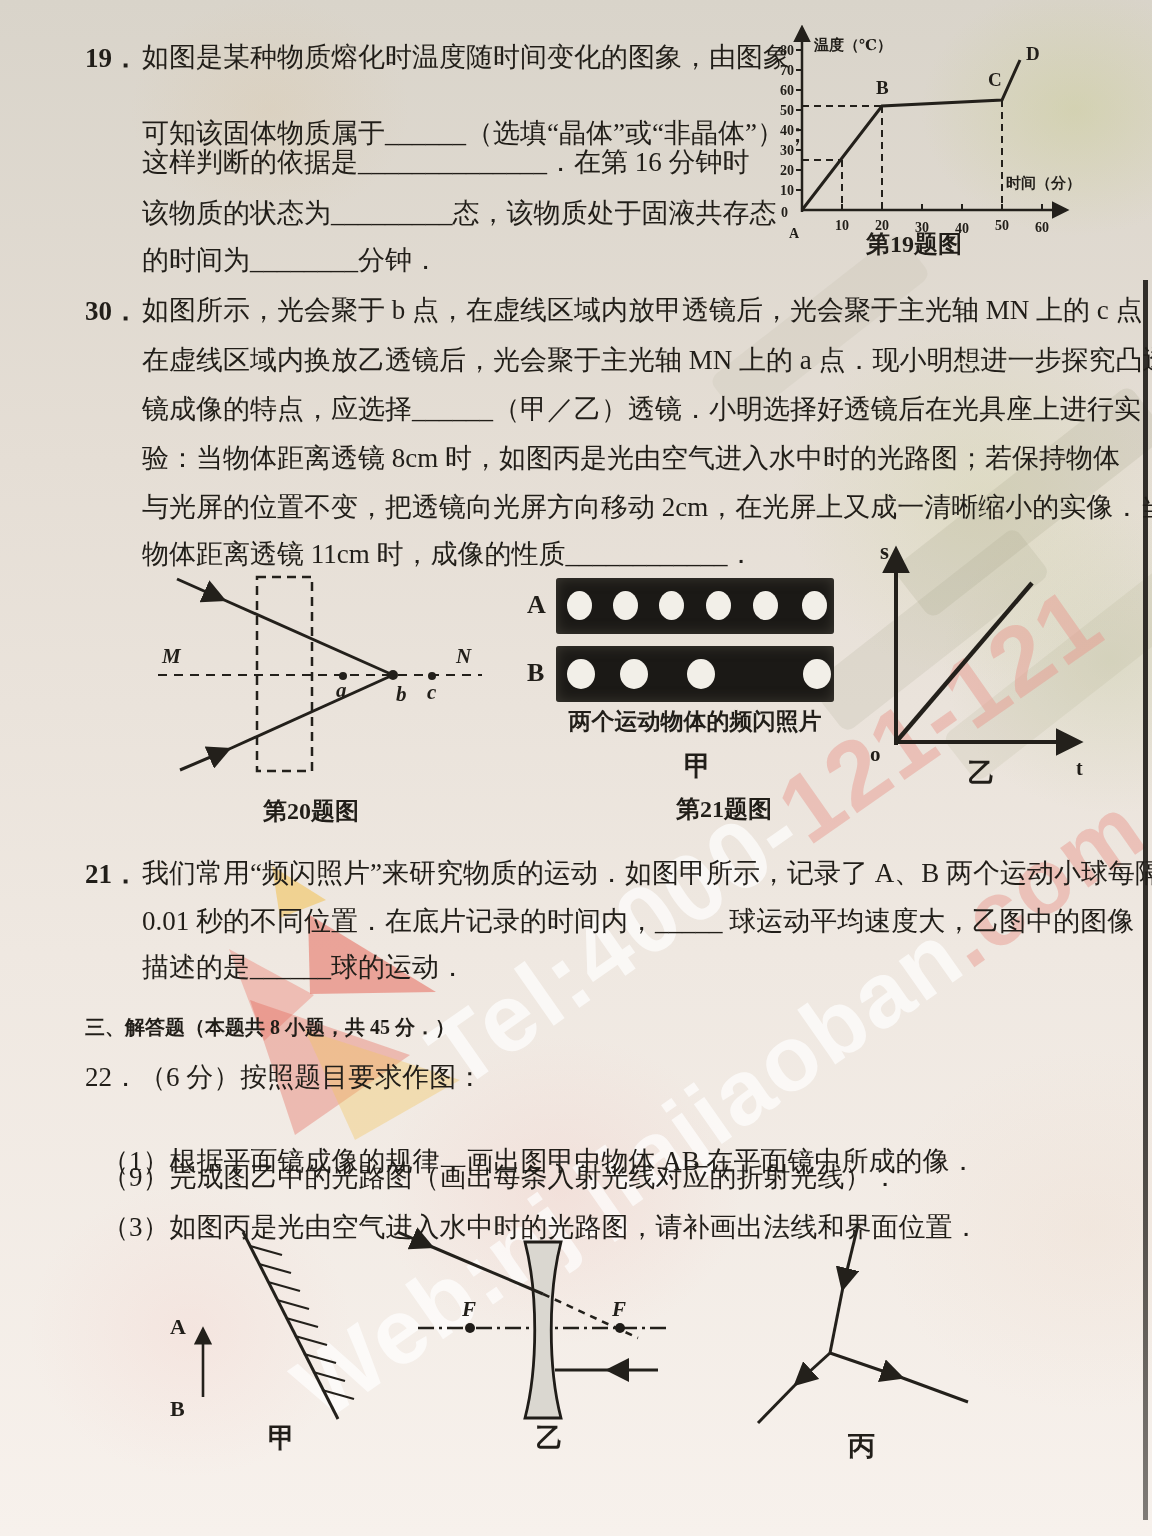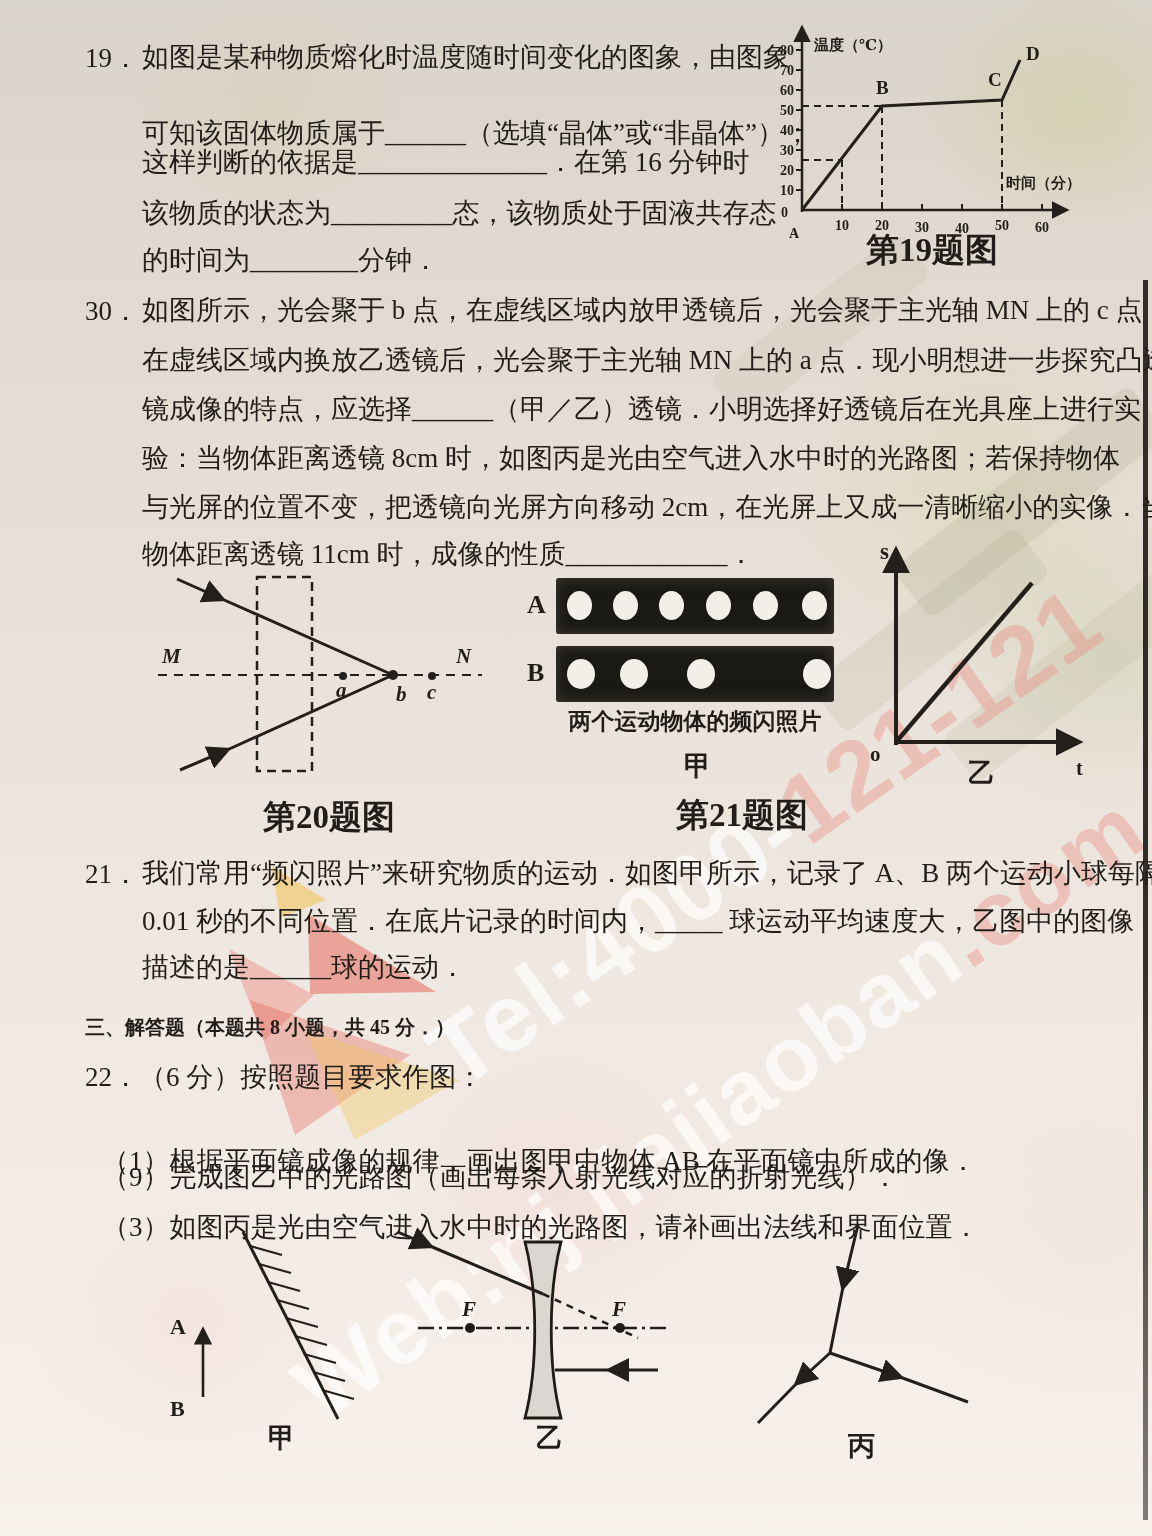--- a/index.html
+++ b/index.html
@@ -16,22 +16,22 @@
       radial-gradient(300px 260px at 1090px 1230px, rgba(236,216,200,0.28), rgba(236,216,200,0) 70%),
       linear-gradient(180deg,#d9d4ca 0%,#e5ded5 30%,#efe8e1 62%,#f7f1ec 100%);}
   .wm-bar{position:absolute;z-index:1;border-radius:10px;pointer-events:none;}
   .wm-text{position:absolute;z-index:1;white-space:nowrap;pointer-events:none;
     font-family:"Liberation Sans","DejaVu Sans",sans-serif;font-weight:bold;letter-spacing:2px;}
   .wm-white{color:rgba(255,255,255,0.68);}
   .wm-pink{color:rgba(231,152,142,0.48);}
   .edge-line{position:absolute;left:1143px;top:280px;width:5px;height:1240px;z-index:2;
     background:linear-gradient(180deg,rgba(30,27,23,0.9) 0%,rgba(30,27,23,0.9) 55%,rgba(30,27,23,0.55) 100%);}
   .line{position:absolute;z-index:2;white-space:nowrap;font-size:27px;font-weight:400;line-height:34px;}
-  .qnum{position:absolute;z-index:2;white-space:nowrap;font-size:27px;font-weight:400;}
-  .caption{position:absolute;z-index:2;white-space:nowrap;font-size:33px;font-weight:700;}
+  .qnum{position:absolute;z-index:2;white-space:nowrap;font-size:27px;font-weight:700;}
+  .caption{position:absolute;z-index:2;white-space:nowrap;font-size:24px;font-weight:700;}
   .small-caption{position:absolute;z-index:2;white-space:nowrap;font-size:27px;font-weight:600;}
   .fig{position:absolute;z-index:2;}
   .strip{position:absolute;z-index:2;background:#1b1916;border-radius:3px;
     box-shadow:inset 0 0 14px rgba(90,85,75,0.55);}
   .ball{position:absolute;background:#f2efe8;border-radius:50%;}
   svg text{font-family:"Liberation Serif","DejaVu Serif",serif;fill:#211e19;}
   .strokes{stroke:#23201b;fill:none;}
 </style>
 </head>
 <body>

